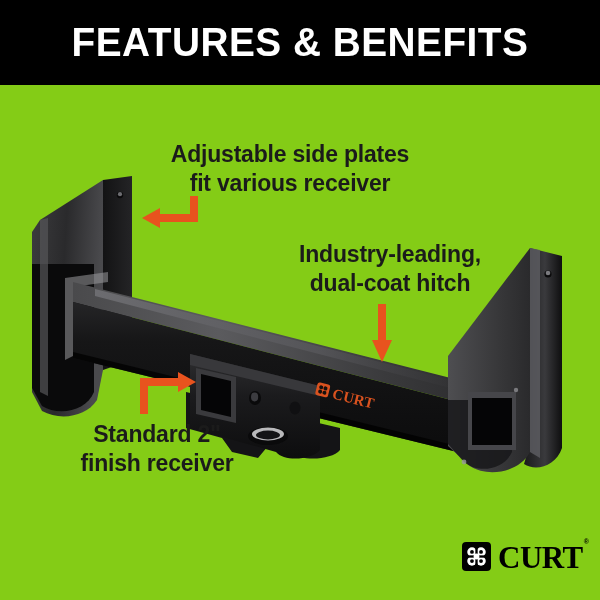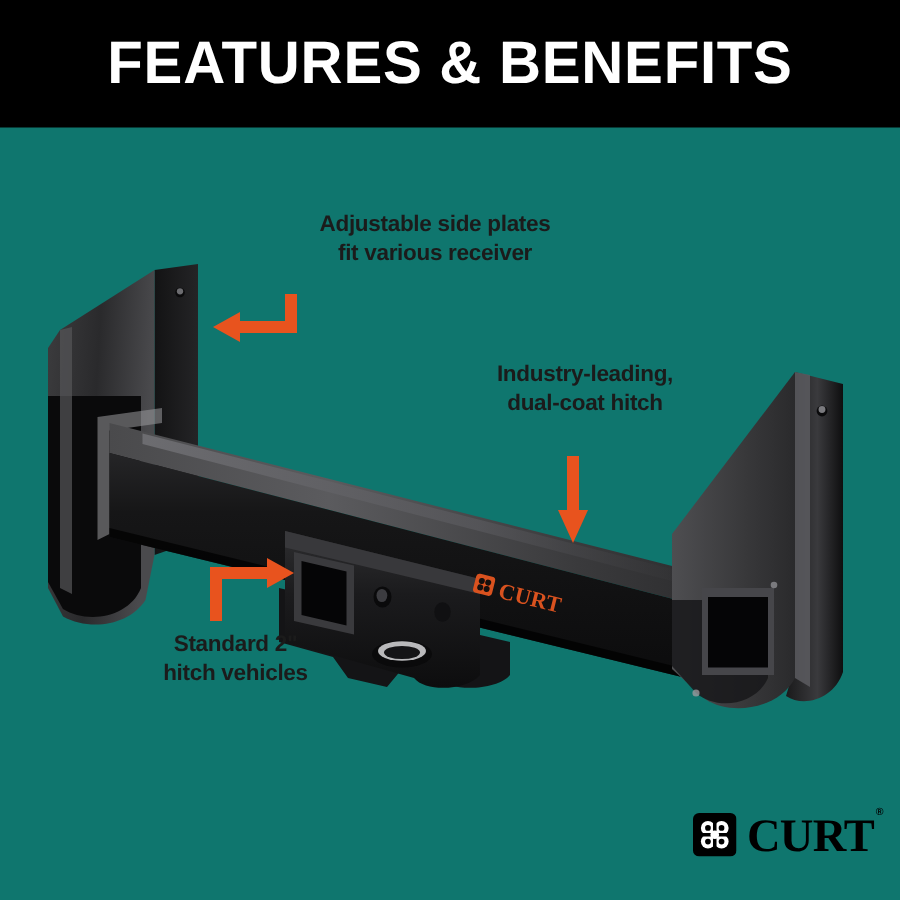--- a/index.html
+++ b/index.html
@@ -10,21 +10,21 @@
   }
   body {
     font-family: "Liberation Sans", "DejaVu Sans", sans-serif;
     -webkit-font-smoothing: antialiased;
   }
   #page {
     position: relative;
     width: 600px;
     height: 600px;
     overflow: hidden;
-    background: #0f766e;
+    background: #84cc16;
   }
 
   
   #header-banner {
     position: absolute;
     left: 0; top: 0;
     width: 600px;
     height: 85px;
     background: #000000;
   }
@@ -45,21 +45,21 @@
     transform-origin: center center;
     white-space: nowrap;
   }
 
   
   .callout {
     position: absolute;
     text-align: center;
     color: #1b1b1b;
     font-weight: 700;
-    font-size: 15px;
+    font-size: 23px;
     line-height: 1.28;
     letter-spacing: -0.2px;
     white-space: nowrap;
   }
   .callout .line { display: block; }
 
   #callout-side-plates { left: 148px; top: 140px; width: 284px; }
   #callout-finish      { left: 284px; top: 240px; width: 212px; }
   #callout-receiver    { left: 54px;  top: 420px; width: 206px; }
 
@@ -275,21 +275,21 @@
     <span class="line">fit various receiver</span>
   </div>
 
   <div id="callout-finish" class="callout">
     <span class="line">Industry-leading,</span>
     <span class="line">dual-coat hitch</span>
   </div>
 
   <div id="callout-receiver" class="callout">
     <span class="line">Standard 2"</span>
-    <span class="line">hitch vehicles</span>
+    <span class="line">finish receiver</span>
   </div>
 
   <div id="brand-logo">
     <svg id="brand-mark" viewBox="0 0 32 32">
       <rect x="0" y="0" width="32" height="32" rx="4.5" fill="#000000"></rect>
       <g fill="#ffffff">
         <circle cx="11" cy="11" r="5.2"></circle>
         <circle cx="21" cy="11" r="5.2"></circle>
         <circle cx="11" cy="21" r="5.2"></circle>
         <circle cx="21" cy="21" r="5.2"></circle>

